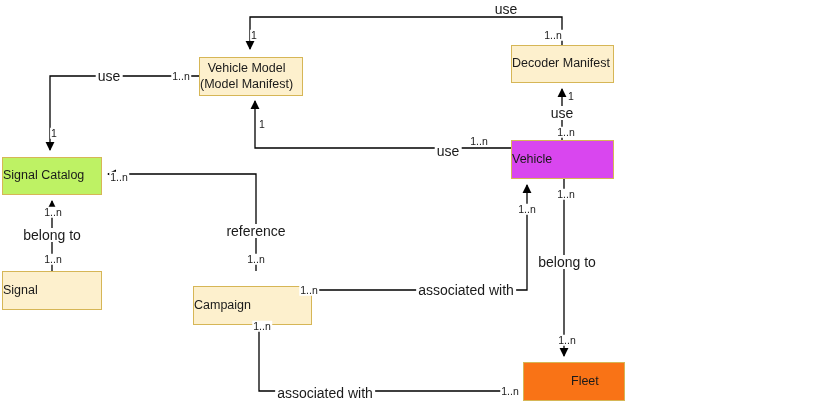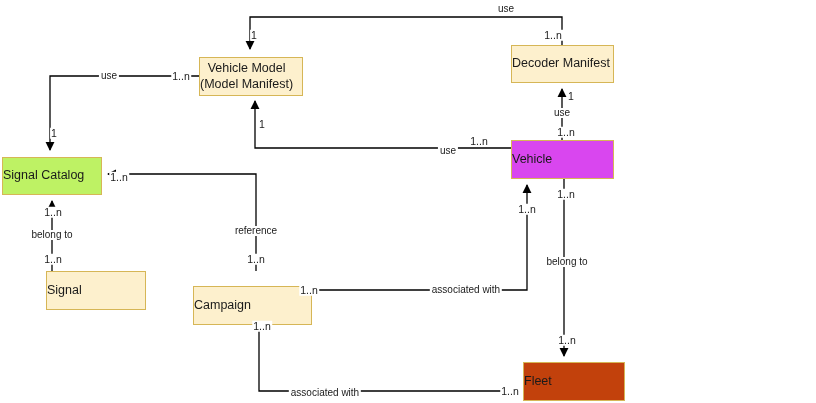--- a/index.html
+++ b/index.html
@@ -32,21 +32,21 @@
     justify-content: flex-start;
     text-align: center;
     font-size: 12.5px;
     color: #1a1a1a;
     line-height: 1.25;
     white-space: pre-line;
   }
   .edge-label {
     position: absolute;
     transform: translate(-50%, -50%);
-    font-size: 10px;
+    font-size: 14px;
     color: #1a1a1a;
     background: #ffffff;
     padding: 0 2px;
     white-space: nowrap;
     line-height: 1;
   }
   .mult-label {
     position: absolute;
     transform: translate(-50%, -50%);
     font-size: 10.5px;
@@ -80,23 +80,23 @@
         <path d="M 259,310 L 259,391 L 517,391" marker-end="url(#arrow)"></path>
       </g>
   </svg>
 
   <div id="entity-layer">
       <div class="entity-box" style="left: 199px; top: 57px; width: 104px; height: 39px; background: rgb(253, 240, 205); border-color: rgb(214, 182, 86);"><span>Vehicle Model
 (Model Manifest)</span></div>
       <div class="entity-box" style="left: 511px; top: 45px; width: 103px; height: 38px; background: rgb(253, 240, 205); border-color: rgb(214, 182, 86);"><span>Decoder Manifest</span></div>
       <div class="entity-box" style="left: 2px; top: 157px; width: 100px; height: 38px; background: #bef264; border-color: rgb(214, 182, 86);"><span>Signal Catalog</span></div>
       <div class="entity-box" style="left: 511px; top: 140px; width: 103px; height: 39px; background: #d946ef; border-color: rgb(214, 182, 86);"><span>Vehicle</span></div>
-      <div class="entity-box" style="left: 2px; top: 271px; width: 100px; height: 39px; background: rgb(253, 240, 205); border-color: rgb(214, 182, 86); margin-left: 44px;"><span>Signal</span></div>
+      <div class="entity-box" style="left: 2px; top: 271px; width: 100px; height: 39px; background: rgb(253, 240, 205); border-color: rgb(214, 182, 86);"><span>Signal</span></div>
       <div class="entity-box" style="left: 193px; top: 286px; width: 119px; height: 39px; background: rgb(253, 240, 205); border-color: rgb(214, 182, 86);"><span>Campaign</span></div>
-      <div class="entity-box" style="left: 523px; top: 362px; width: 102px; height: 39px; background: #c2410c; border-color: rgb(214, 182, 86);"><span>Fleet</span></div>
+      <div class="entity-box" style="left: 523px; top: 362px; width: 102px; height: 39px; background: #f97316; border-color: rgb(214, 182, 86); padding-left: 47px;"><span>Fleet</span></div>
     </div>
   <div id="label-layer">
       <div class="edge-label" style="left: 506px; top: 9px;">use</div>
       <div class="mult-label" style="left: 553px; top: 35px;">1..n</div>
       <div class="mult-label" style="left: 254px; top: 35px;">1</div>
       <div class="edge-label" style="left: 109px; top: 76px;">use</div>
       <div class="mult-label" style="left: 181px; top: 76px;">1..n</div>
       <div class="mult-label" style="left: 54px; top: 133px;">1</div>
       <div class="edge-label" style="left: 448px; top: 151px;">use</div>
       <div class="mult-label" style="left: 479px; top: 141px;">1..n</div>

